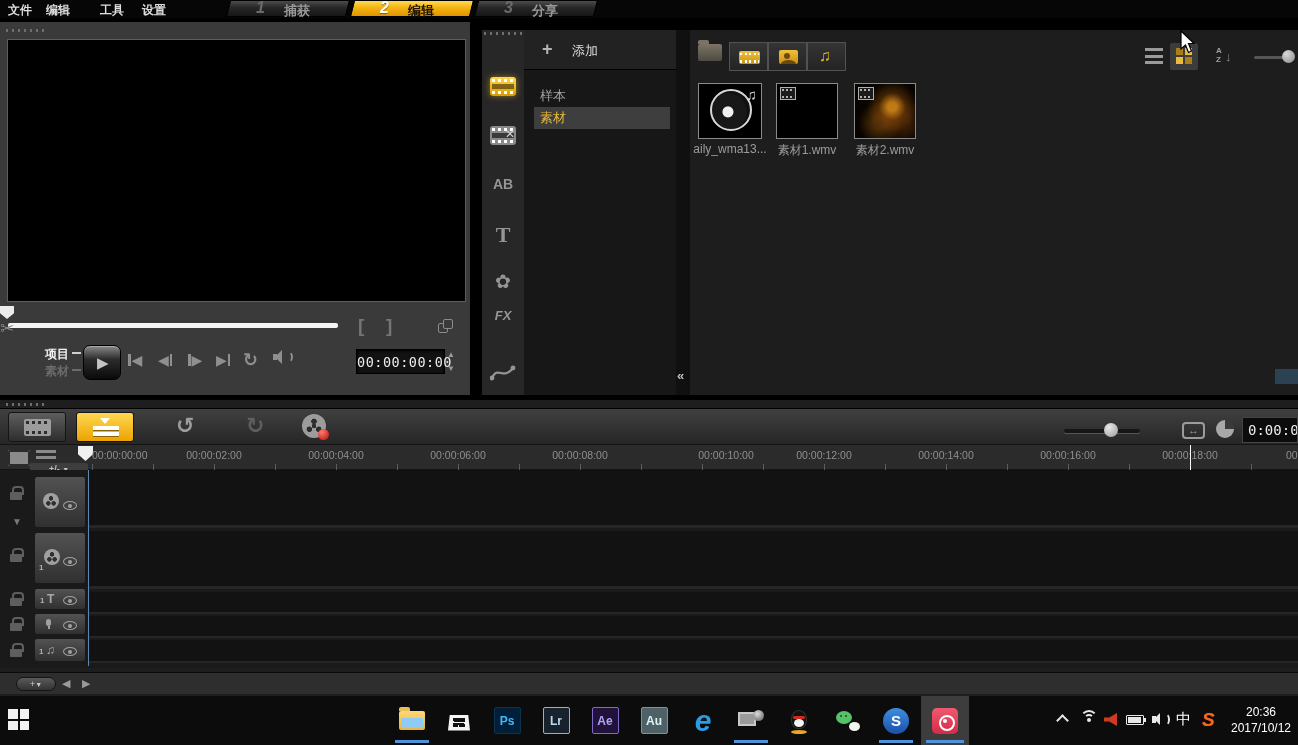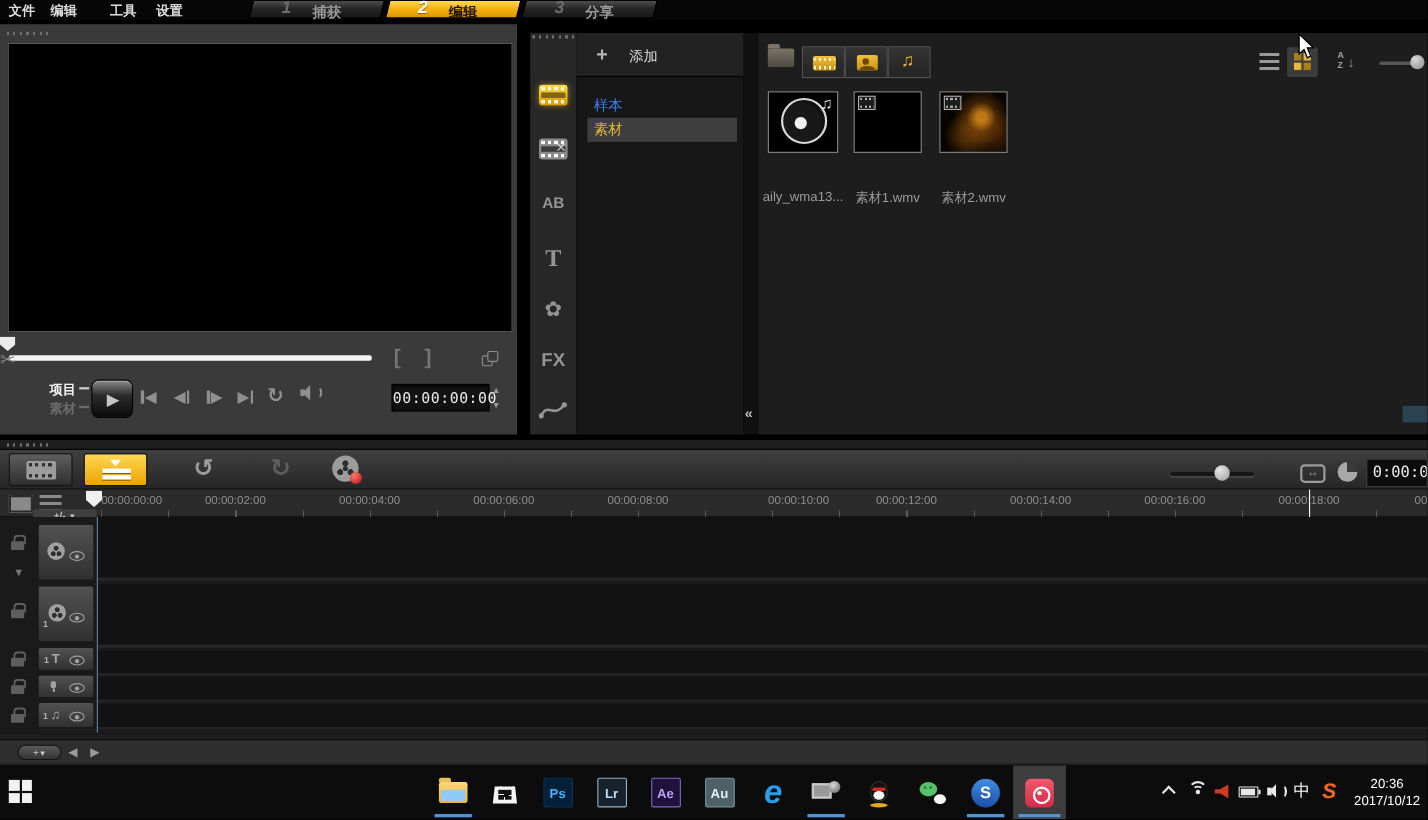--- a/index.html
+++ b/index.html
@@ -60,21 +60,21 @@
     background:repeating-linear-gradient(90deg,#fff 0 3px,transparent 3px 6px); }
   .film:before{ top:2px; } .film:after{ bottom:2px; }
   .film .mid { position:absolute; left:2px; right:2px; top:7px; bottom:7px; background:rgba(40,30,0,.55); }
   .nav-x { position:absolute; left:15px; top:1px; color:#cfcfcf; font-size:12px; }
 
   
   #addpanel { left:524px; top:30px; width:152px; height:365px; background:#171717; }
   #add-header { left:0; top:0; width:152px; height:40px; background:#222; border-bottom:1px solid #000; }
   #add-plus { left:18px; top:9px; color:#b5b5b5; font-size:18px; font-weight:bold; }
   #add-label { left:48px; top:12px; color:#dcdcdc; font-size:13px; }
-  .gal-item { left:10px; width:136px; height:22px; line-height:22px; padding-left:6px; color:#3b82f6; font-size:13px; cursor:pointer; }
+  .gal-item { left:10px; width:136px; height:22px; line-height:22px; padding-left:6px; color:#a3a3a3; font-size:13px; cursor:pointer; }
   .gal-item.selected { background:#3e3e3e; color:#e6ba3a; }
   #browse-row { left:0; top:330px; width:152px; height:35px; border-top:1px solid #2c2c2c; cursor:pointer; }
   .folder-sm { position:absolute; left:20px; top:9px; width:20px; height:13px; background:linear-gradient(#9a9a9a,#606060); border-radius:2px; }
   .folder-sm:before { content:""; position:absolute; left:0; top:-3px; width:9px; height:3px; background:#9a9a9a; border-radius:2px 2px 0 0; }
   .folder-sm:after { content:""; position:absolute; right:2px; bottom:-2px; border:5px solid transparent; border-top:6px solid #4a4a4a; }
   #browse-label { position:absolute; left:50px; top:9px; color:#cfcfcf; font-size:13px; }
   #collapse { left:676px; top:30px; width:14px; height:365px; background:#101010; }
   #collapse span { position:absolute; left:1px; top:338px; color:#c0c0c0; font-size:13px; font-weight:bold; cursor:pointer; }
 
   
@@ -107,21 +107,21 @@
   .badge:before,.badge:after { content:""; position:absolute; left:1px; right:1px; height:2px;
     background:repeating-linear-gradient(90deg,#b0b0b0 0 2px,transparent 2px 4px); }
   .badge:before{top:1px} .badge:after{bottom:1px}
   .vinyl { position:absolute; left:11px; top:5px; width:42px; height:42px; border-radius:50%;
     background:radial-gradient(circle at 42% 55%, #f0f0f0 0 5px, #181818 6px 60%, #111 62%); border:2px solid #d8d8d8; }
   .thumb-note { position:absolute; right:4px; top:2px; color:#e0e0e0; font-size:15px; }
   #thumb3 { background:
     radial-gradient(circle at 62% 42%, rgba(220,140,25,.85) 0 9%, rgba(150,80,10,.4) 28%, transparent 52%),
     radial-gradient(circle at 42% 72%, rgba(150,85,15,.5) 0 12%, transparent 42%),
     radial-gradient(circle at 80% 70%, rgba(120,60,10,.45) 0 10%, transparent 38%), #070400; }
-  .thumb-label { top:112px; color:#9c9c9c; font-size:12px; text-align:center;margin-top:30px; }
+  .thumb-label { top:112px; color:#9c9c9c; font-size:12px; text-align:center; }
   #lib-corner { left:585px; top:339px; width:23px; height:15px; background:#2b4252; }
 
   
   #timeline { left:0; top:400px; width:1298px; height:296px; background:#1e1e1e; }
   #tl-toolbar { left:0; top:8px; width:1298px; height:36px; background:linear-gradient(#404040,#262626); border-top:1px solid #000; }
   .tl-viewbtn { top:3px; width:58px; height:30px; border-radius:3px; border:1px solid #151515; cursor:pointer;
     background:linear-gradient(#5e5e5e,#2e2e2e); }
   .tl-viewbtn.active { background:linear-gradient(#ffd851,#eca300); }
   .film-gray { position:absolute; left:15px; top:6px; width:27px; height:17px; border-radius:2px; background:#9c9c9c; }
   .film-gray:before,.film-gray:after { content:""; position:absolute; left:2px; right:2px; height:3px;
@@ -360,21 +360,21 @@
     <div class="abs grip" style="left:2px;top:2px;width:38px"></div>
     <div class="abs nav-icon" style="top:47px">
       <span class="film yellow"><span class="mid"></span></span>
     </div>
     <div class="abs nav-icon" style="top:96px">
       <span class="film" style="background:#8a8a8a"><span class="mid" style="background:#3a3a3a"></span><span class="nav-x">✕</span></span>
     </div>
     <div class="abs nav-icon" style="top:146px;font-size:14px">AB</div>
     <div class="abs nav-icon" style="top:192px;font-size:22px;font-family:'Liberation Serif',serif">T</div>
     <div class="abs nav-icon" style="top:240px;font-size:19px">✿</div>
-    <div class="abs nav-icon" style="top:288px;font-size:17px;">FX</div>
+    <div class="abs nav-icon" style="top:278px;font-size:13px;font-style:italic">FX</div>
     <div class="abs nav-icon" style="top:333px">
       <svg width="26" height="20" viewBox="0 0 26 20">
           <path d="M2,15 C8,2 13,18 23,5" fill="none" stroke="#959595" stroke-width="2.2"></path>
           <circle cx="2" cy="15" r="2.4" fill="#959595"></circle>
           <circle cx="23" cy="5" r="2.4" fill="#959595"></circle>
         </svg>
     </div>
   </div>
 
   <div id="addpanel" class="abs">

